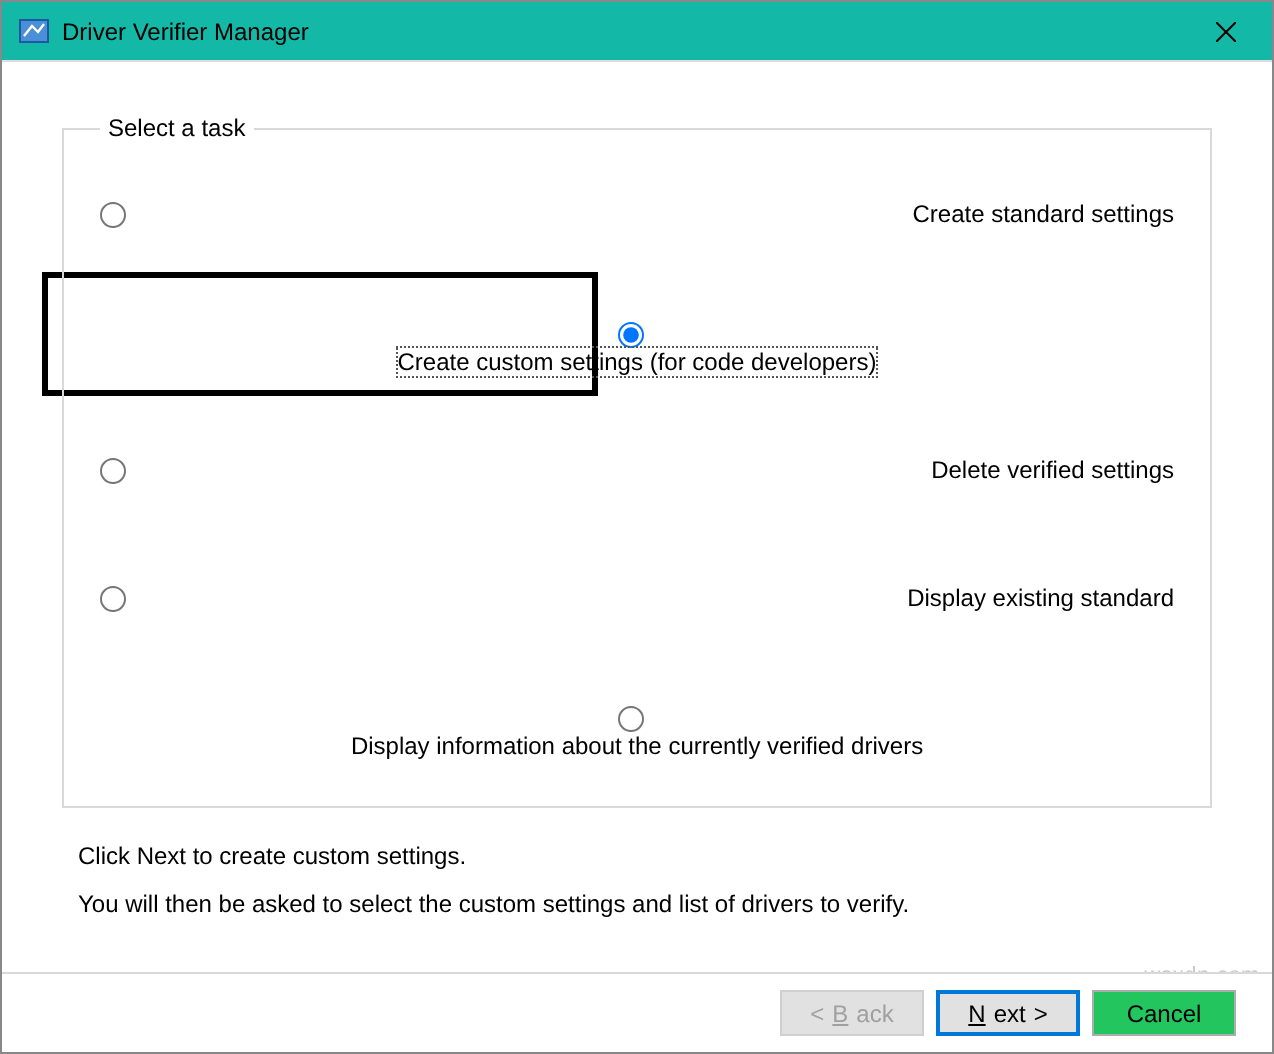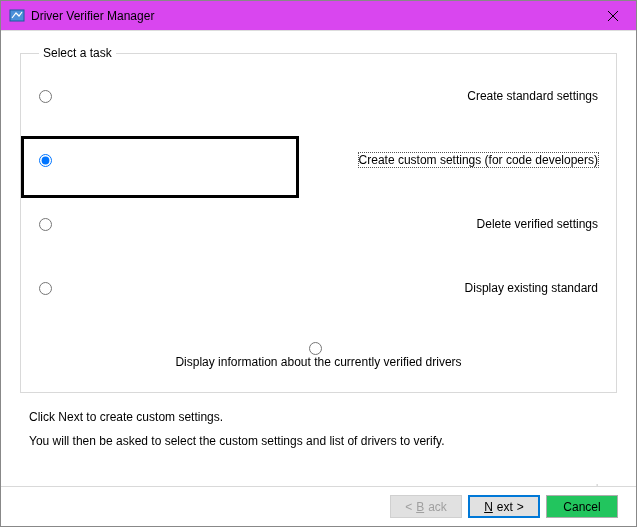--- a/index.html
+++ b/index.html
@@ -14,21 +14,21 @@
       width: 637px;
       height: 527px;
       position: relative;
       border: 1px solid #888;
     }
     .titlebar {
       height: 30px;
       display: flex;
       align-items: center;
       padding: 0 0 0 8px;
-      background: #d946ef;
+      background: #14b8a6;
       border-bottom: 1px solid #ddd;
     }
     .titlebar .app-icon {
       width: 16px;
       height: 16px;
       margin-right: 6px;
       display: flex;
       align-items: center;
       justify-content: center;
     }
@@ -42,21 +42,21 @@
       display: flex;
       align-items: center;
       justify-content: center;
       cursor: pointer;
     }
     .content {
       padding: 14px 18px 10px 18px;
     }
     fieldset.group {
       border: 1px solid #d9d9d9;
-      margin: 1px;
+      margin: 12px;
       padding: 14px 18px 20px 18px;
       position: relative;
     }
     fieldset.group legend {
       padding: 0 4px;
       color: #000;
     }
     .radio-row {
       display: flex;
       align-items: center;
@@ -72,40 +72,41 @@
     .radio-row input[type="radio"] {
       margin: 0 6px 0 0;
       width: 13px;
       height: 13px;
     }
     .radio-row label {
       cursor: pointer;
     }
     .highlight-row {
       position: relative;
+      flex-direction: column;
     }
     .highlight-box {
       position: absolute;
       border: 3px solid #000;
       left: 20px;
       top: 135px;
       width: 278px;
       height: 62px;
       pointer-events: none;
     }
     .focus-dotted {
       outline: 1px dotted #555;
       outline-offset: 0;
     }
     .instructions {
       margin: 14px 4px 0 4px;
       line-height: 1.7;
       color: #000;
     }
-    .instructions p { margin: 4px 6px; }
+    .instructions p { margin: 4px 16px; }
     .button-bar {
       position: absolute;
       bottom: 0;
       left: 0;
       right: 0;
       border-top: 1px solid #d9d9d9;
       padding: 8px 18px;
       display: flex;
       justify-content: flex-end;
       gap: 6px;

